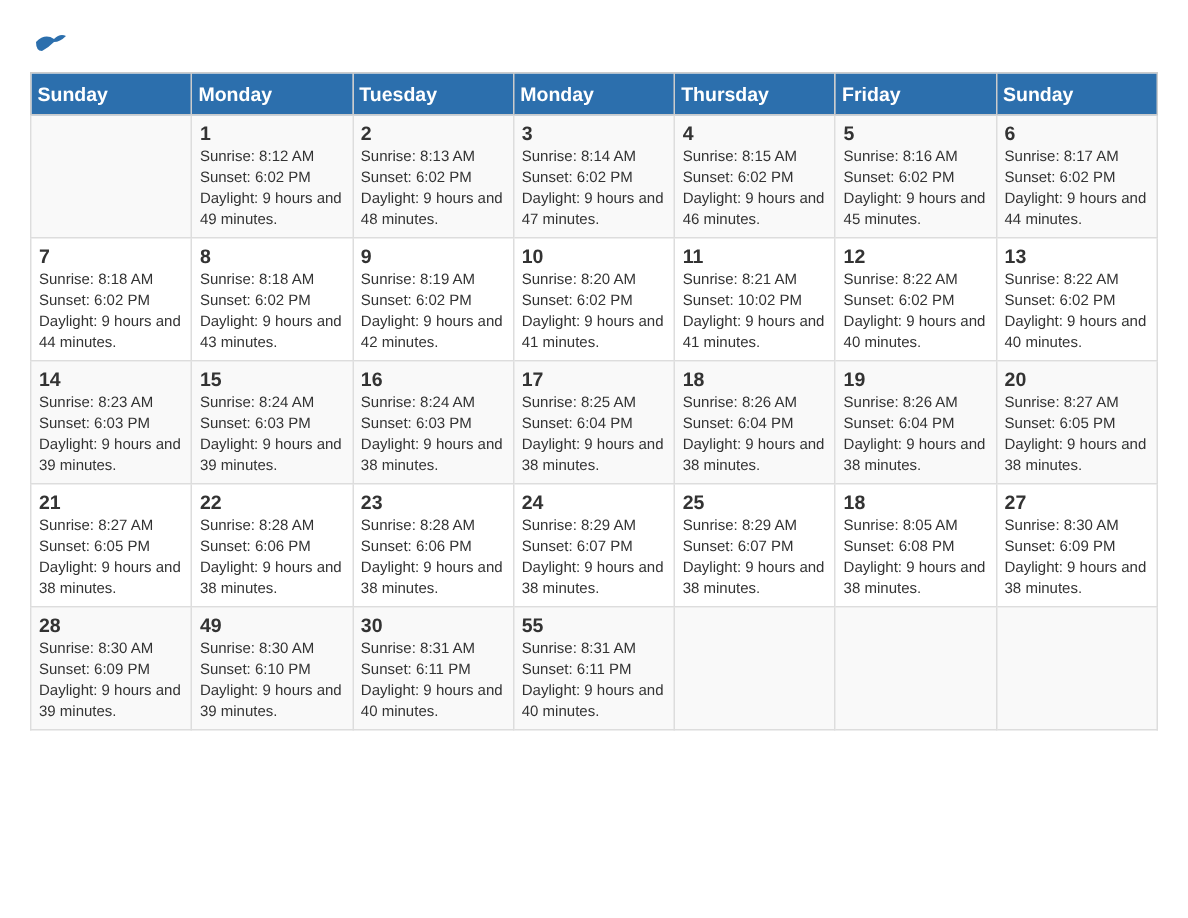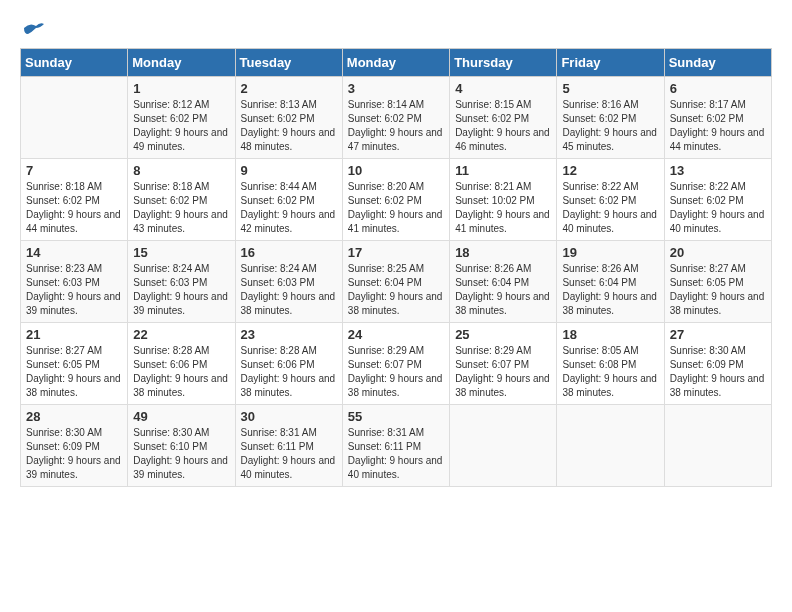--- a/index.html
+++ b/index.html
@@ -168,21 +168,21 @@
         </td>
         <td>
           <span class="day-number">8</span>
           <div class="day-info">Sunrise: 8:18 AM
 Sunset: 6:02 PM
 Daylight: 9 hours
 and 43 minutes.</div>
         </td>
         <td>
           <span class="day-number">9</span>
-          <div class="day-info">Sunrise: 8:44 AM
+          <div class="day-info">Sunrise: 8:19 AM
 Sunset: 6:02 PM
 Daylight: 9 hours
 and 42 minutes.</div>
         </td>
         <td>
           <span class="day-number">10</span>
           <div class="day-info">Sunrise: 8:20 AM
 Sunset: 6:02 PM
 Daylight: 9 hours
 and 41 minutes.</div>

